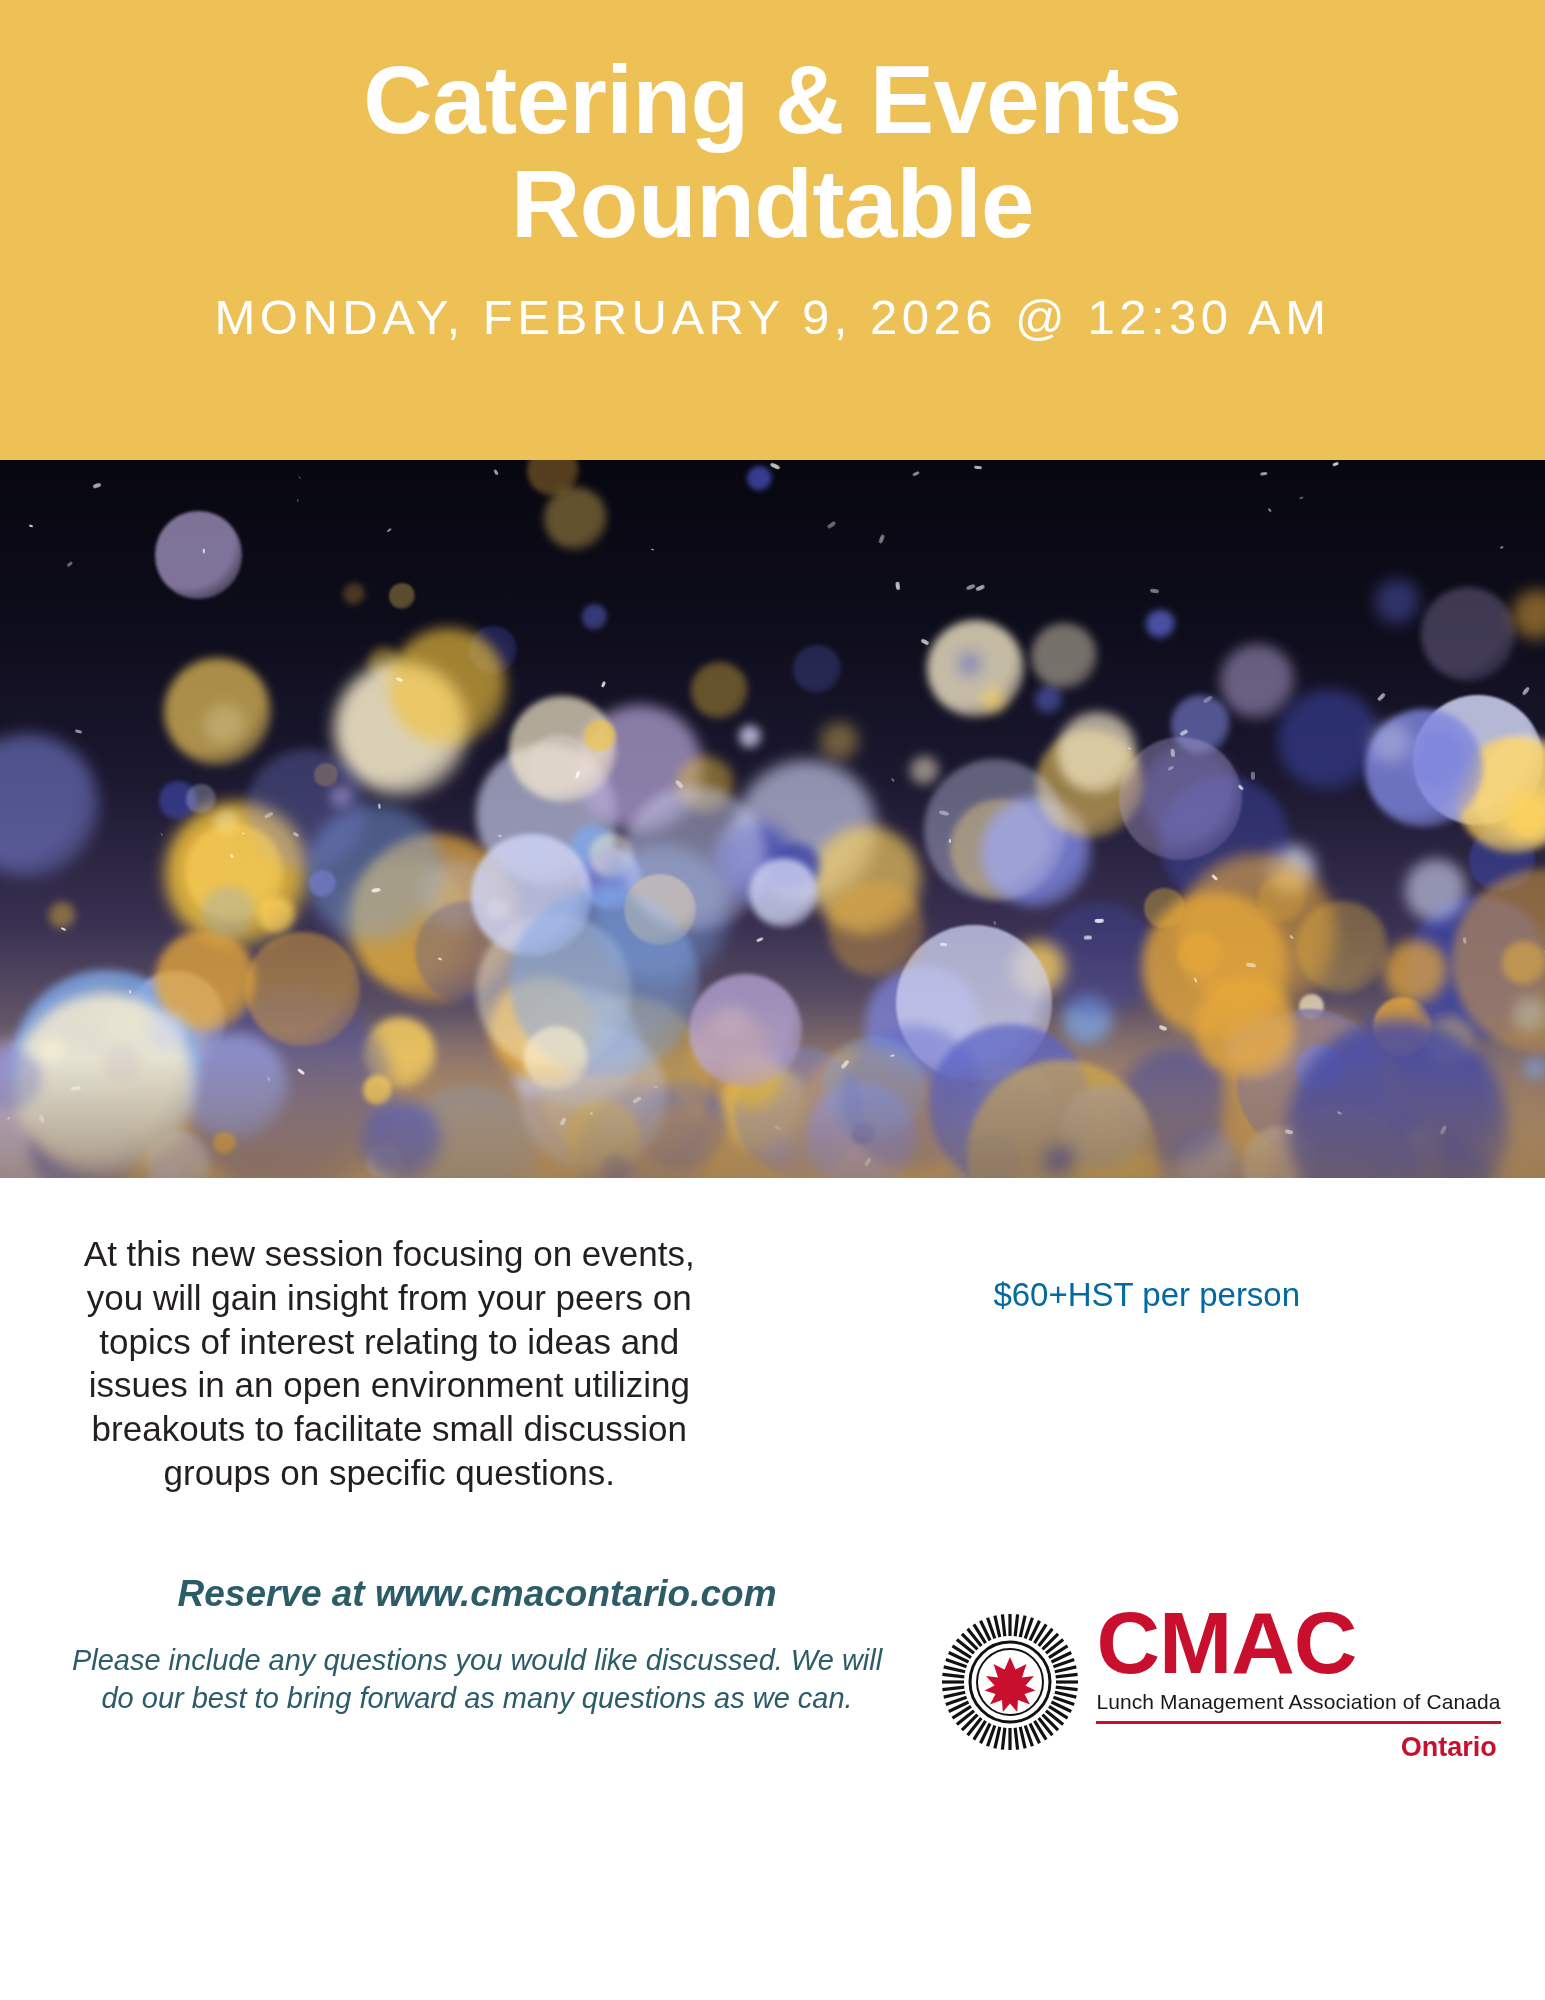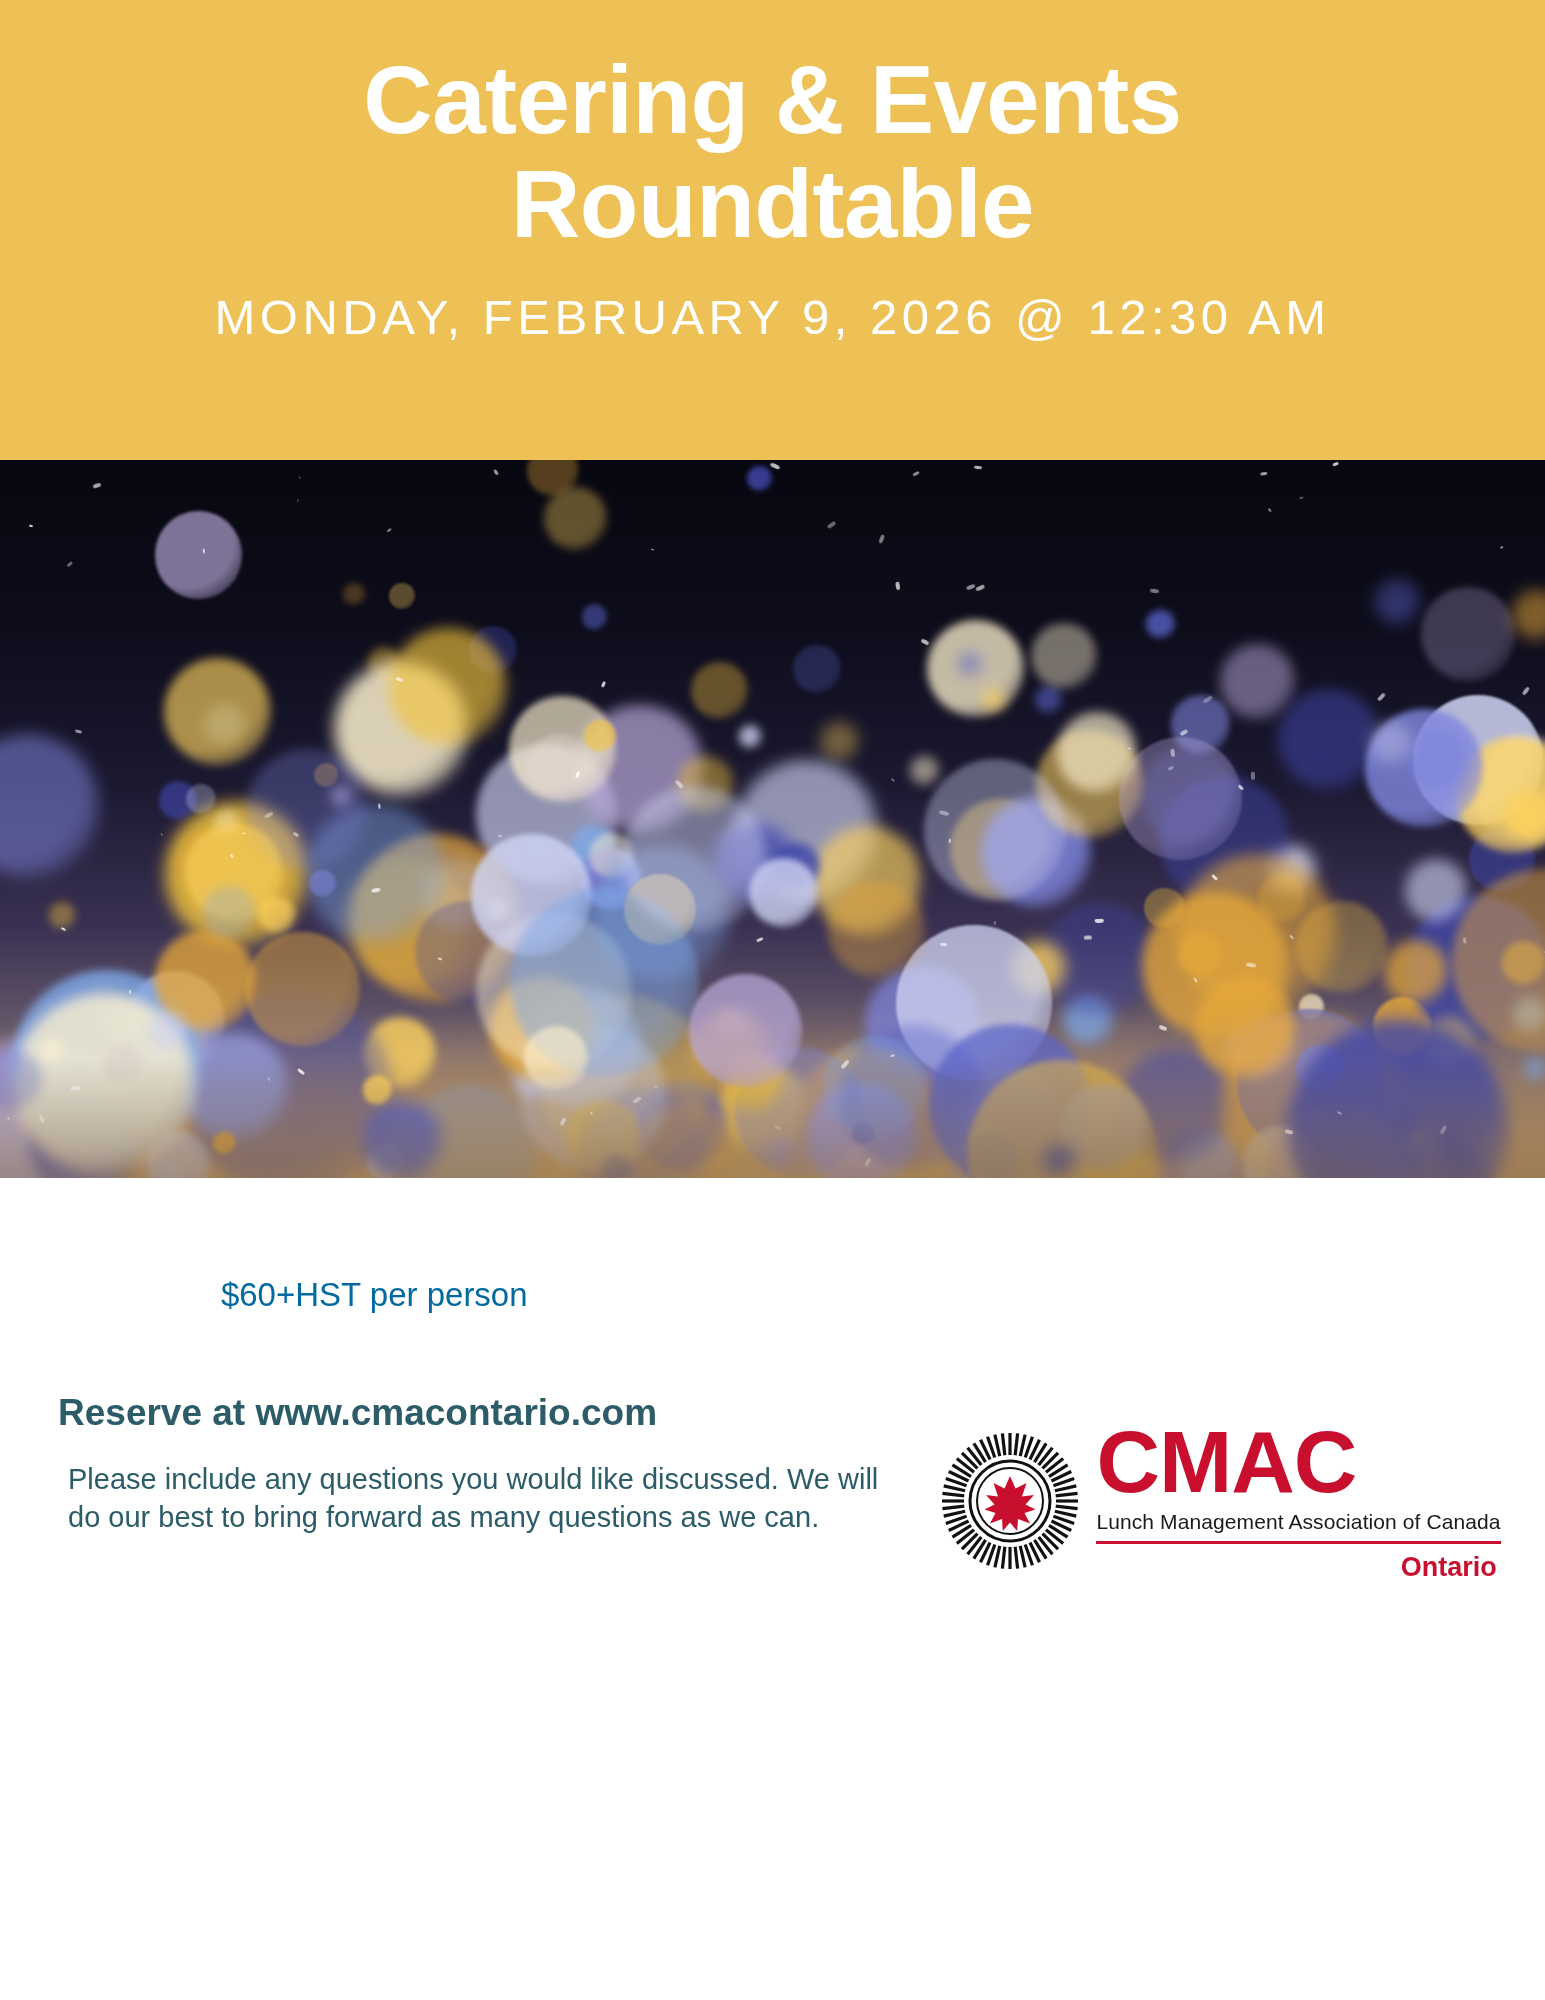--- a/index.html
+++ b/index.html
@@ -112,21 +112,22 @@
   
   .lower {
     display: flex;
     align-items: flex-start;
     margin-top: 78px;
   }
   .lower-left {
     width: 58%;
     box-sizing: border-box;
     padding-left: 58px;
-    text-align: left;
+    text-align: center;
+    font-style: italic;
   }
   .reserve {
     color: #2b5c68;
     font-weight: bold;
     font-size: 37px;
     margin: 0 0 26px 0;
   }
   .note {
     color: #2b5c68;
     font-size: 29px;
@@ -468,20 +469,23 @@
       <div class="bokeh" style="left: 28.7171px; top: 64.6132px; width: 4.49524px; height: 2.02286px; background: rgb(255, 255, 255); opacity: 0.88; border-radius: 40%; transform: rotate(15deg);"></div>
       <div class="bokeh" style="left: 1167.63px; top: 307.101px; width: 5.89971px; height: 2.65487px; background: rgb(255, 255, 255); opacity: 0.36; border-radius: 40%; transform: rotate(150deg);"></div>
       <div class="bokeh" style="left: 756.38px; top: 478.491px; width: 7.23757px; height: 3.25691px; background: rgb(255, 255, 255); opacity: 0.74; border-radius: 40%; transform: rotate(156deg);"></div>
       <div class="bokeh" style="left: 230.286px; top: 394.851px; width: 3.86375px; height: 1.73869px; background: rgb(255, 255, 255); opacity: 0.83; border-radius: 40%; transform: rotate(66deg);"></div>
     </div>
   <div class="hero-floor"></div>
 </div>
 
 <div class="content">
   <div class="cols">
+    <div class="col-left">
+      <p class="blurb">At this new session focusing on events, you will gain insight from your peers on topics of interest relating to ideas and issues in an open environment utilizing breakouts to facilitate small discussion groups on specific questions.</p>
+    </div>
     <div class="col-right">
       <p class="price" style="margin-top:44px;">$60+HST per person</p>
     </div>
   </div>
 
   <div class="lower">
     <div class="lower-left">
       <p class="reserve">Reserve at www.cmacontario.com</p>
       <p class="note">Please include any questions you would like discussed. We will do our best to bring forward as many questions as we can.</p>
     </div>

